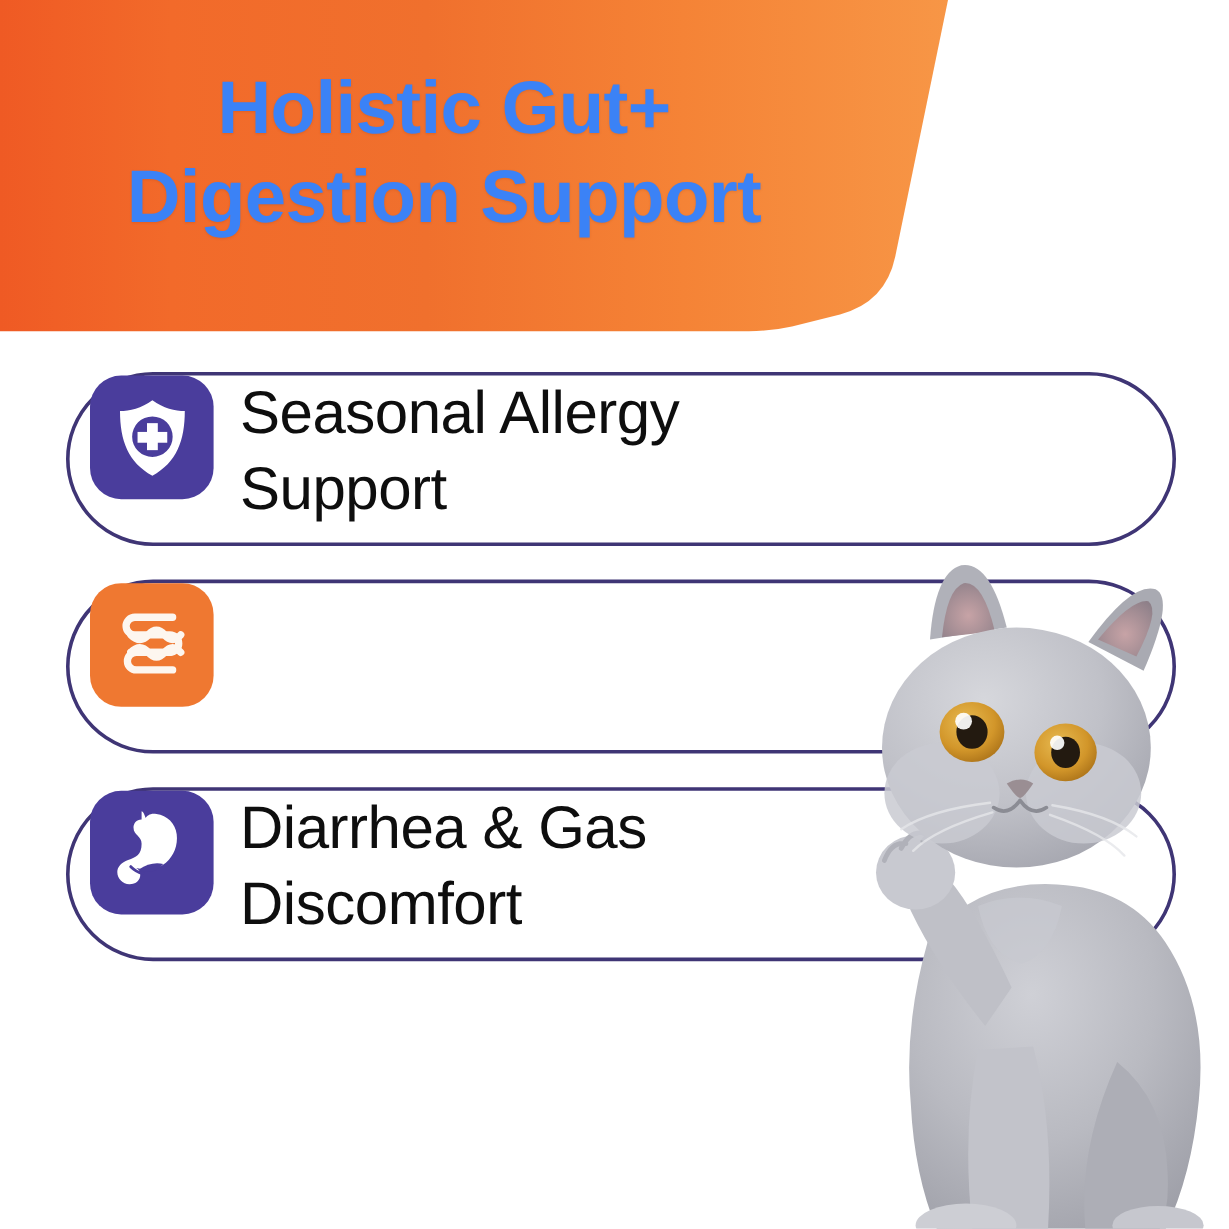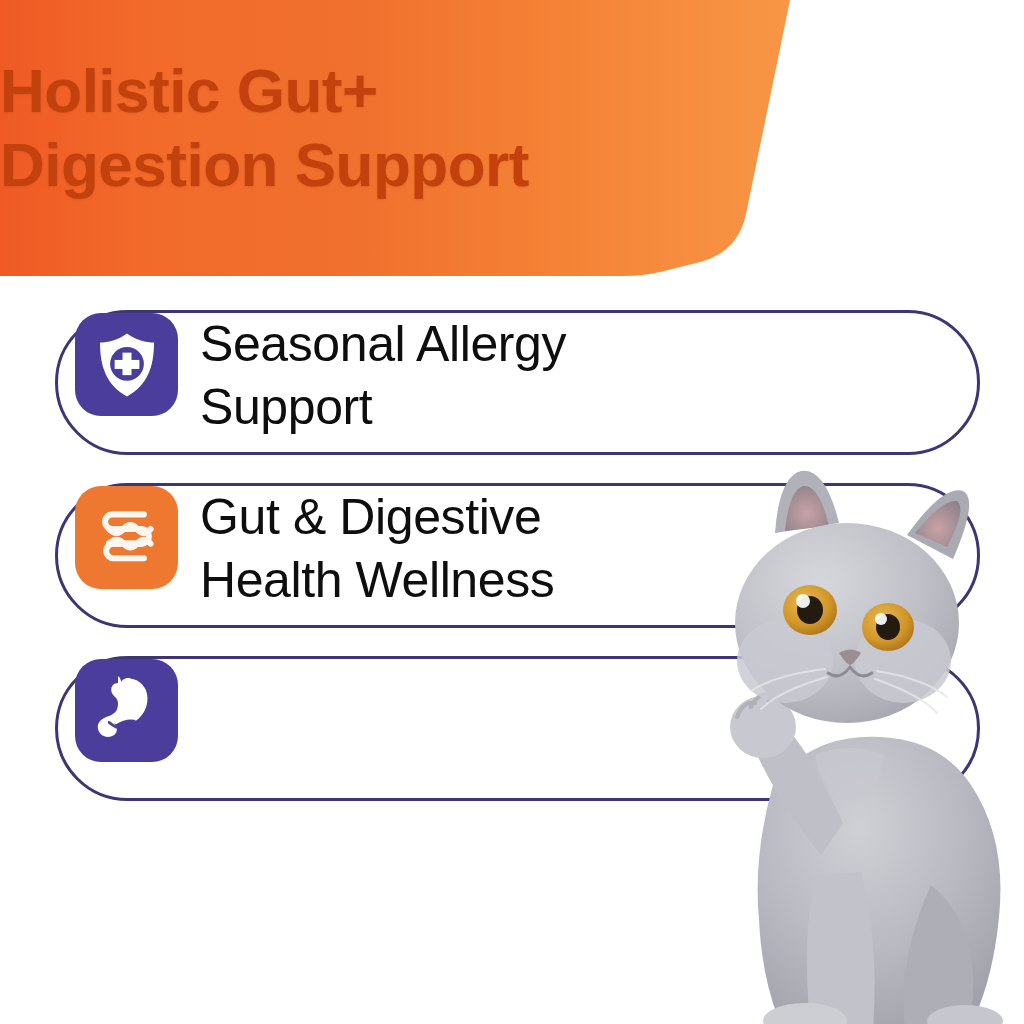--- a/index.html
+++ b/index.html
@@ -26,22 +26,22 @@
     width: 790px;
     height: 278px;
   }
   .banner svg { display:block; width:100%; height:100%; }
 
   .banner-title {
     position: absolute;
     left: 0;
     top: 54px;
     width: 740px;
-    text-align: left;
-    color: #c2410c;
+    text-align: center;
+    color: #3b82f6;
     font-family: "Liberation Sans", sans-serif;
     font-weight: 700;
     font-size: 62px;
     line-height: 74px;
     letter-spacing: -0.5px;
     white-space: pre-line;
     text-shadow: 0 1px 2px rgba(150,55,10,0.18);
   }
 
   
@@ -139,35 +139,35 @@
       <div class="card-icon icon-orange">
         <svg viewBox="0 0 64 64" aria-hidden="true">
           <g fill="none" stroke="#fdf6ef" stroke-width="5.4" stroke-linecap="round" stroke-linejoin="round">
             <path d="M47 11 H19 a6.5 6.5 0 0 0 0 13 h26 a6.5 6.5 0 0 1 0 13 H16"></path>
             <path d="M16 24 q7 7 13 0 q6 -7 12 0 q6 7 12 0"></path>
             <path d="M16 37 q7 -7 13 0 q6 7 12 0 q6 -7 12 0"></path>
             <path d="M45 37 H20 a6.5 6.5 0 0 0 0 13 h27"></path>
           </g>
         </svg>
       </div>
-      <div class="card-label">Gut &amp; Digestive
-Health Wellness</div>
     </div>
 
     <div class="card">
       <div class="card-icon icon-purple">
         <svg viewBox="0 0 64 64" aria-hidden="true">
           <path d="M24 7 c-4 0 -6 3 -6 6 c0 6 6 6 6 12 c0 8 -4 10 -10 12
                    c-5 2 -8 5 -8 9 c0 5 4 9 9 9 c5 0 8 -3 8 -7 c0 -2 -1 -4 -3 -5
                    c8 2 16 1 22 -4 c6 -5 9 -13 8 -21 c-1 -8 -7 -14 -15 -15
                    c-4 -1 -7 1 -8 3 c-1 -3 -2 -5 -3 -5 Z" fill="#ffffff"></path>
           <path d="M22 44 q9 -6 18 -4 q-7 9 -18 4 Z" fill="#4a3d9c"></path>
           <path d="M16 42 q4 4 9 5" fill="none" stroke="#4a3d9c" stroke-width="2.2" stroke-linecap="round"></path>
         </svg>
       </div>
+      <div class="card-label">Diarrhea &amp; Gas
+Discomfort</div>
     </div>
 
 
   </div>
 
   <div class="cat-wrap">
     <svg viewBox="0 0 385 575" aria-hidden="true">
       <defs>
         <radialGradient id="furBody" cx="0.42" cy="0.32" r="0.85">
           <stop offset="0" stop-color="#cfd0d6"></stop>

